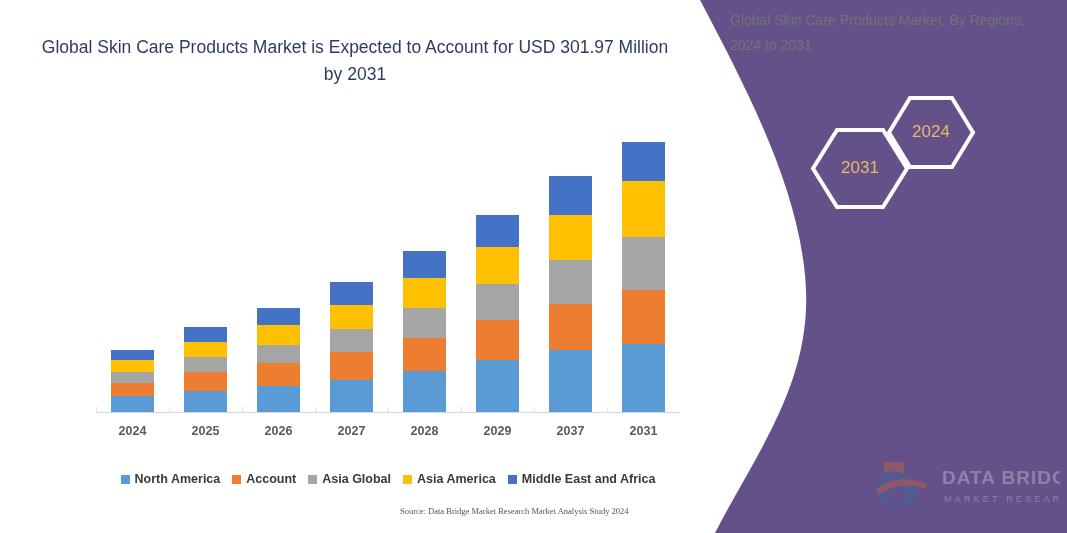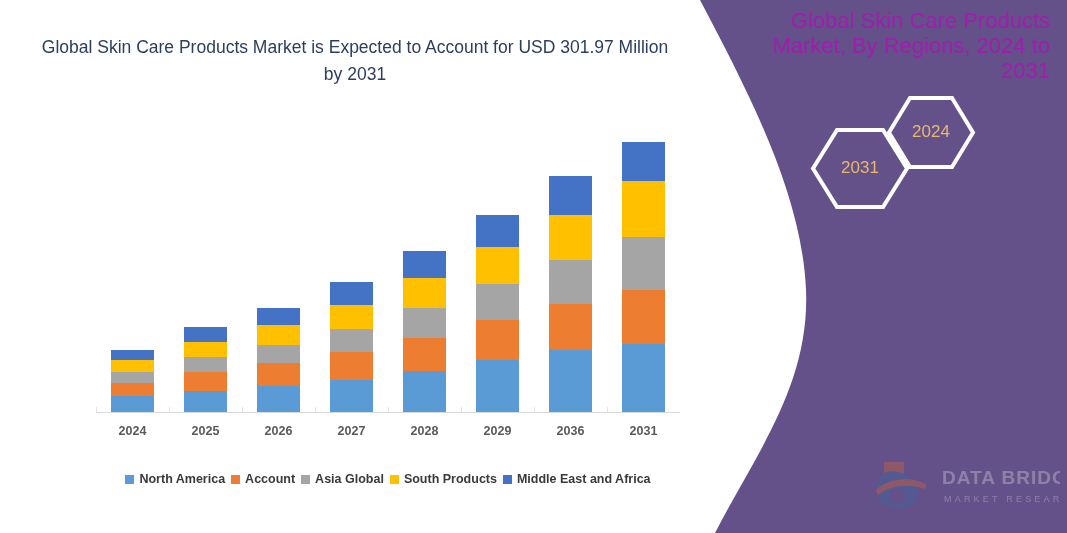--- a/index.html
+++ b/index.html
@@ -11,22 +11,22 @@
     position:relative;
   }
   #root{position:relative;width:1067px;height:533px;background:#fff;overflow:hidden;}
 
   
   .panel-svg{position:absolute;top:0;left:660px;width:407px;height:533px;}
   .panel-content{position:absolute;top:0;left:700px;width:367px;height:533px;}
 
   .panel-title{
     position:absolute;top:8px;left:30px;width:320px;
-    color:#a21caf;font-size:22px;line-height:25px;
-    text-align:right;font-weight:400;
+    color:#737373;font-size:14px;line-height:25px;
+    text-align:left;font-weight:400;
   }
 
   .hex-wrap{position:absolute;top:95px;left:110px;width:190px;height:115px;}
   .hex{position:absolute;}
   .hex svg{display:block;}
   .hex-label{
     position:absolute;width:100%;text-align:center;
     color:#E8B86D;font-size:17px;font-weight:400;
   }
   #hex-2031{left:0px;top:32px;width:100px;height:83px;}
@@ -59,21 +59,21 @@
   .seg{width:100%;display:block;}
 
   .xlabels{position:absolute;left:96px;top:424px;width:584px;height:18px;}
   .xlab{
     position:absolute;width:70px;text-align:center;
     color:#5A5A5A;font-size:12.5px;font-weight:bold;
   }
 
   .legend{
     position:absolute;left:96px;top:472px;width:584px;
-    display:flex;align-items:center;justify-content:center;gap:6px;
+    display:flex;align-items:center;justify-content:center;gap:12px;
   }
   .leg-item{display:flex;align-items:center;gap:5px;}
   .leg-sw{width:9px;height:9px;display:block;}
   .leg-tx{color:#3A3A3A;font-size:12.5px;font-weight:bold;white-space:nowrap;}
 
   .footer{position:absolute;left:0;top:506px;width:690px;height:20px;}
   .foot-l{position:absolute;left:84px;top:0;color:#555;font-size:8.5px;font-family:"Liberation Serif",serif;}
   .foot-r{position:absolute;left:400px;top:0;color:#555;font-size:8.5px;font-family:"Liberation Serif",serif;}
 </style>
 </head>
@@ -151,48 +151,49 @@
       </div>
     </div>
 
   <div class="xlabels" id="xlabels">
       <div class="xlab" style="left: 1.5px;">2024</div>
       <div class="xlab" style="left: 74.5px;">2025</div>
       <div class="xlab" style="left: 147.5px;">2026</div>
       <div class="xlab" style="left: 220.5px;">2027</div>
       <div class="xlab" style="left: 293.5px;">2028</div>
       <div class="xlab" style="left: 366.5px;">2029</div>
-      <div class="xlab" style="left: 439.5px;">2036</div>
+      <div class="xlab" style="left: 439.5px;">2037</div>
       <div class="xlab" style="left: 512.5px;">2031</div>
     </div>
 
   <div class="legend" id="legend">
       <div class="leg-item">
         <span class="leg-sw" style="background: rgb(91, 155, 213);"></span>
         <span class="leg-tx">North America</span>
       </div>
       <div class="leg-item">
         <span class="leg-sw" style="background: rgb(237, 125, 49);"></span>
         <span class="leg-tx">Account</span>
       </div>
       <div class="leg-item">
         <span class="leg-sw" style="background: rgb(165, 165, 165);"></span>
         <span class="leg-tx">Asia Global</span>
       </div>
       <div class="leg-item">
         <span class="leg-sw" style="background: rgb(255, 192, 0);"></span>
-        <span class="leg-tx">South Products</span>
+        <span class="leg-tx">Asia America</span>
       </div>
       <div class="leg-item">
         <span class="leg-sw" style="background: rgb(68, 114, 196);"></span>
         <span class="leg-tx">Middle East and Africa</span>
       </div>
     </div>
 
   <div class="footer">
+    <div class="foot-r">Source: Data Bridge Market Research  Market Analysis Study 2024</div>
   </div>
 
   <svg class="panel-svg" viewBox="0 0 407 533" preserveAspectRatio="none">
     <path d="M 40 0 L 407 0 L 407 533 L 55 533 C 95 455 150 385 146 290 C 142 195 90 95 40 0 Z" fill="#645189"></path>
   </svg>
 
   <div class="panel-content">
 
     <div class="panel-title">Global Skin Care Products Market, By Regions, 2024 to 2031</div>
 

